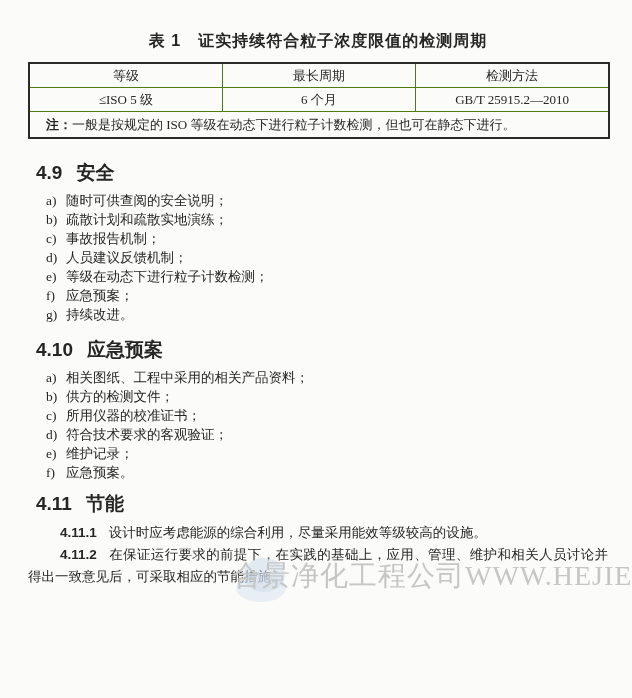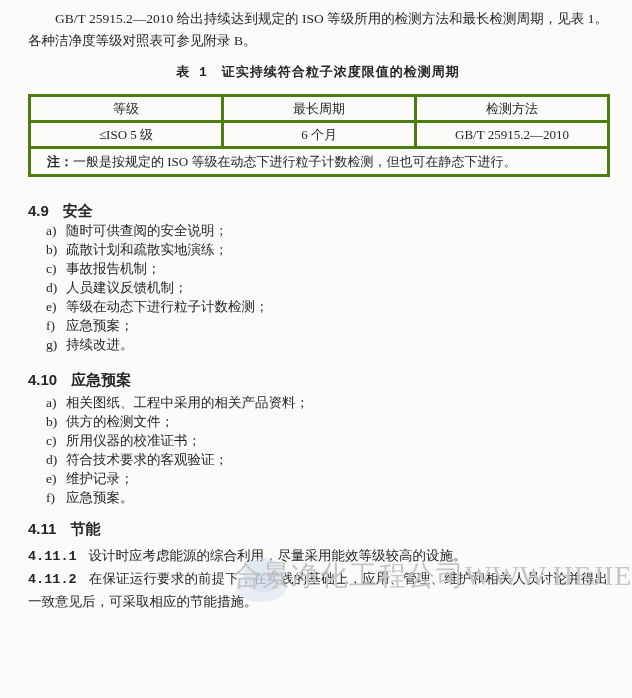--- a/index.html
+++ b/index.html
@@ -14,55 +14,55 @@
     box-sizing:border-box;
     padding:8px 24px 0 28px;
   }
   .para{
     line-height:22px;
     text-align:justify;
     margin:0;
   }
   .indent2{text-indent:2em;}
   .table-title{
-    margin-top:12px;
+    margin-top:24px;
     text-align:center;
-    font-family:Liberation Mono, monospace;
+    font-family:Liberation Sans, sans-serif;
     font-weight:bold;
-    font-size:13px;
+    font-size:16px;
     line-height:18px;
     letter-spacing:1px;
   }
   table.periods{
     margin-top:12px;
     width:582px;
     border-collapse:collapse;
     table-layout:fixed;
     font-size:13px;
   }
   table.periods td{
-    border:3px solid #4d7c0f;
+    border:1px solid #4d7c0f;
     text-align:center;
     height:23px;
     padding:0 4px;
   }
   table.periods{border:2px solid #2a2a2a;}
   table.periods td.note-cell{
     text-align:left;
     padding-left:16px;
     font-size:13px;
     height:25px;
   }
   .bold{font-weight:bold;}
   .heading{
     font-family:"Liberation Sans","DejaVu Sans",sans-serif;
     font-weight:bold;
-    font-size:15px;
+    font-size:19px;
     line-height:20px;
-    margin:0;
+    margin:8px;
   }
   .h-49{margin-top:24px;}
   .h-410{margin-top:16px;}
   .h-411{margin-top:12px;}
   .heading .num{margin-right:14px;}
   .sec-intro{margin-top:8px;line-height:22px;text-indent:2em;}
   .list{margin-top:0;}
   .list-410{margin-top:3px;}
   .list-item{
     display:flex;
@@ -70,23 +70,24 @@
   }
   .list-item .li-label{
     margin-left:18px;
     width:20px;
     flex:0 0 20px;
   }
   .list-item .li-text{flex:1;}
   .clause{line-height:22px;margin:0;text-align:justify;}
   .clause-first{margin-top:6px;}
   .clause .num{
-    font-family:Liberation Mono, monospace;
+    font-family:Liberation Sans, sans-serif;
     font-weight:bold;
     margin-right:12px;
+    margin-left:32px;
   }
   .watermark{
     position:absolute;
     left:233px;top:556px;
     z-index:5;
     pointer-events:none;
     font-size:28px;
     line-height:40px;
     letter-spacing:1px;
     color:#c6c6c6;
@@ -102,21 +103,20 @@
     opacity:.55;
   }
   .blob1{left:243px;top:558px;width:42px;height:34px;}
   .blob2{left:236px;top:574px;width:50px;height:28px;opacity:.4;}
 </style>
 </head>
 <body>
 
 <div class="page">
 
-  <p class="para indent2">GB/T 25915.2—2010 给出持续达到规定的 ISO 等级所用的检测方法和最长检测周期，见表 1。各种洁净度等级对照表可参见附录 B。</p>
 
   <div class="table-title">表 1　证实持续符合粒子浓度限值的检测周期</div>
 
   <table class="periods">
     <tbody>
       <tr>
         <td class="table-header-cell">等级</td>
         <td class="table-header-cell">最长周期</td>
         <td class="table-header-cell">检测方法</td>
       </tr>

